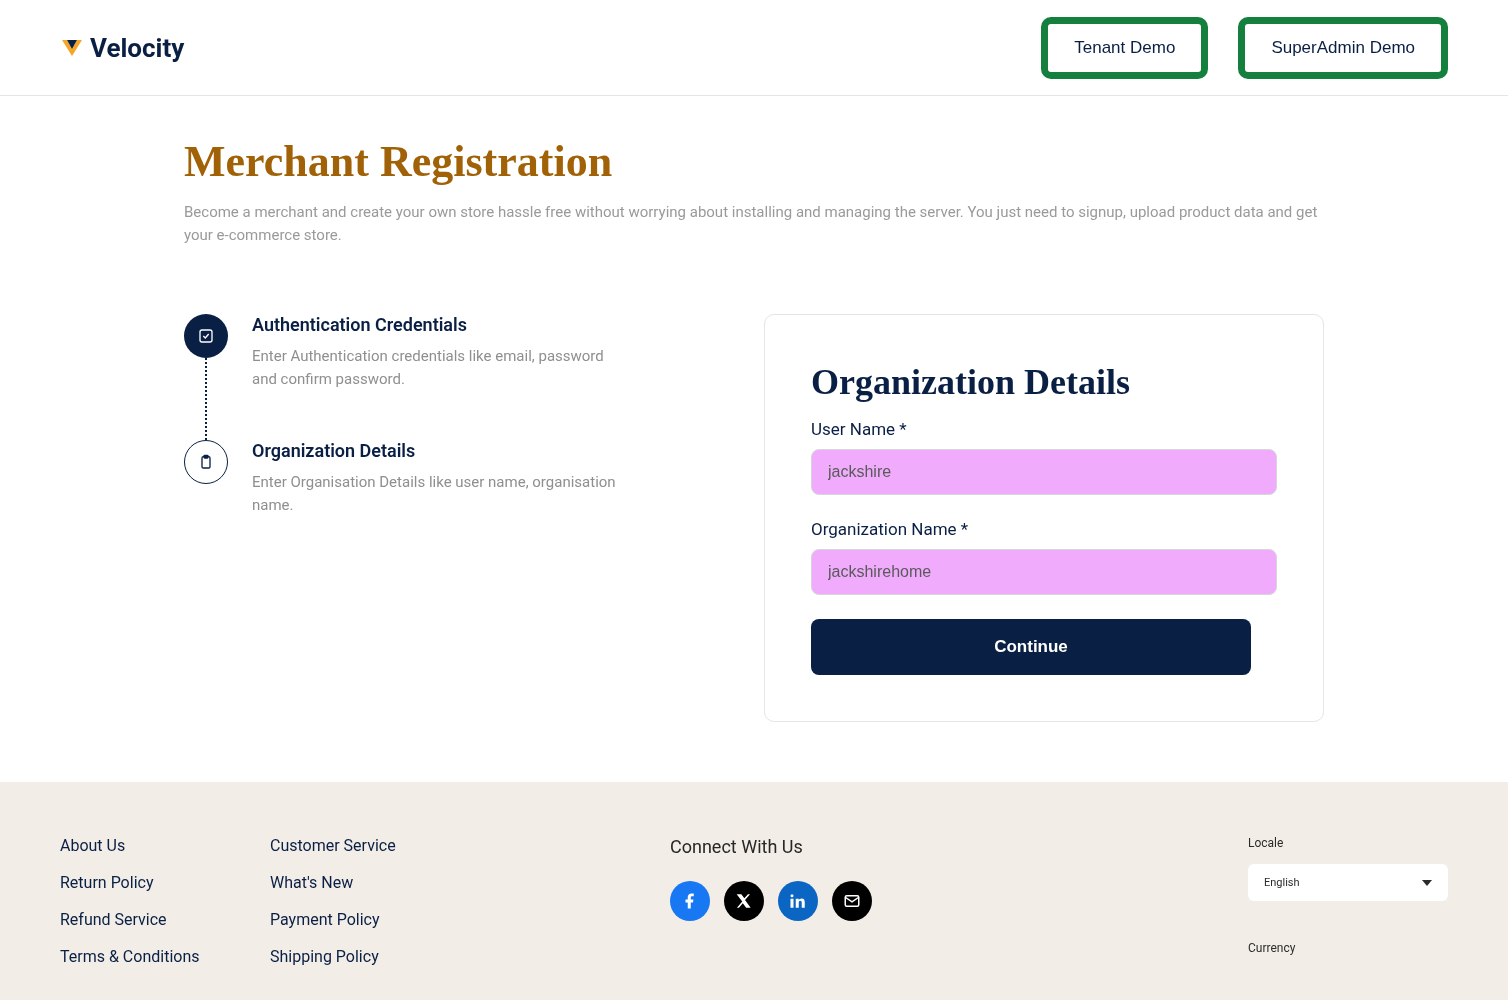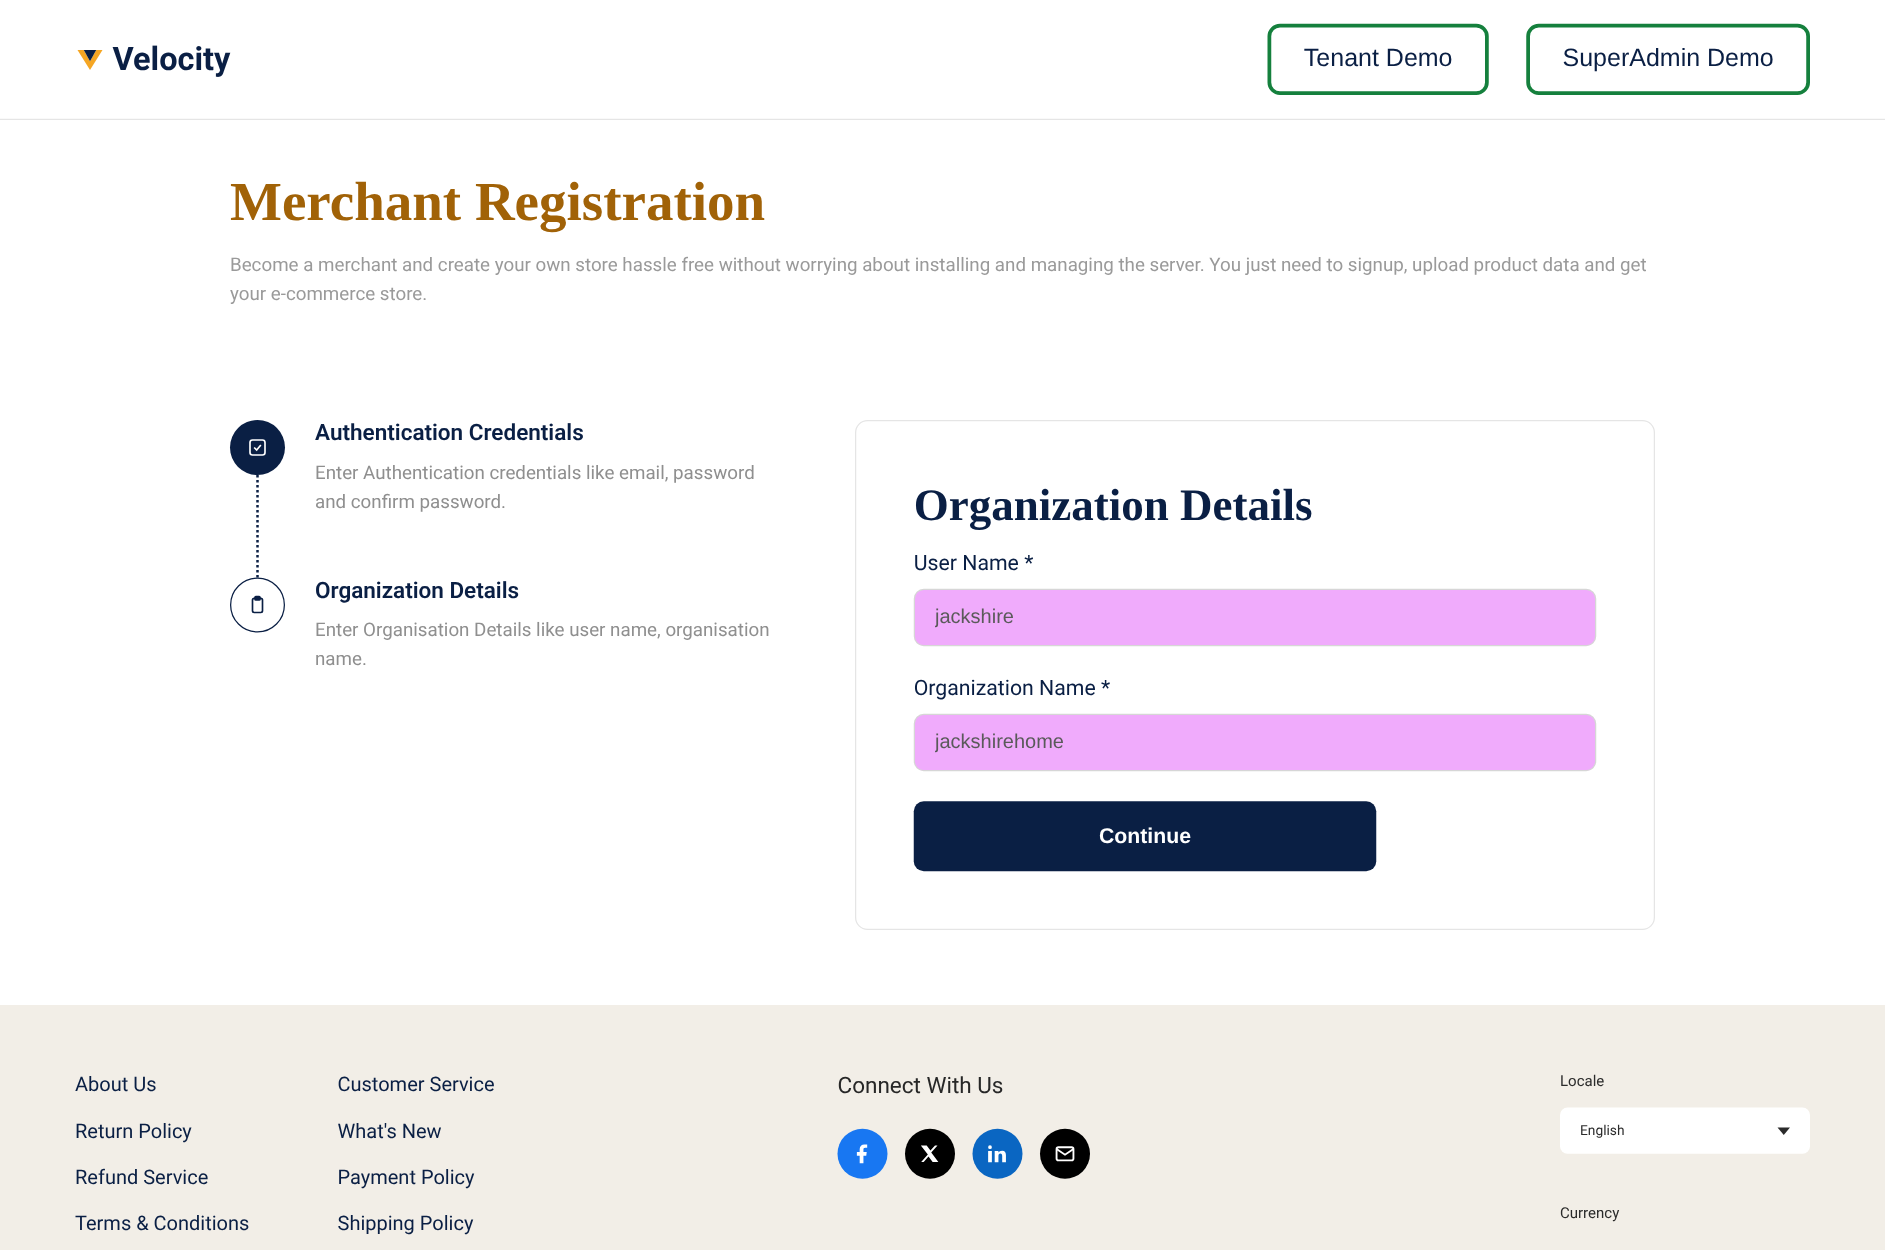--- a/index.html
+++ b/index.html
@@ -23,25 +23,25 @@
     display: flex;
     align-items: center;
     gap: 6px;
     font-size: 26px;
     font-weight: 700;
     color: #0a1f44;
   }
   .logo-mark { position: relative; width: 24px; height: 24px; }
   .header-buttons { display: flex; gap: 30px; }
   .header-btn {
-    border: 3px solid #15803d;
+    border: 7px solid #15803d;
     background: #fff;
     border-radius: 10px;
     padding: 14px 26px;
-    font-size: 20px;
+    font-size: 17px;
     color: #0a1f44;
     cursor: pointer;
     font-weight: 500;
   }
 
   
   .container { max-width: 1320px; margin: 0 auto; padding: 40px 90px 60px; }
   .page-title {
     font-family: Georgia, "Times New Roman", serif;
     font-size: 44px;
@@ -52,21 +52,22 @@
   .page-sub {
     font-size: 15px;
     color: #9a9a9a;
     line-height: 1.5;
     max-width: 1160px;
   }
 
   .grid {
     display: grid;
     grid-template-columns: 500px 1fr;
-    margin-top: 90px;
+    gap: 80px;
+    margin-top: 68px;
     align-items: start;
   }
 
   
   .steps { position: relative; }
   .step { display: flex; gap: 24px; align-items: flex-start; position: relative; }
   .step + .step { margin-top: 50px; }
   .step-icon-wrap {
     width: 44px; height: 44px;
     border-radius: 50%;
@@ -107,21 +108,21 @@
   .field-input {
     width: 100%;
     border: 1px solid #d6d6d6;
     border-radius: 8px;
     padding: 13px 16px;
     font-size: 16px;
     color: #5a5a5a;
     background: #f0abfc;
   }
   .continue-btn {
-    width: 370px;
+    width: 440px;
     max-width: 100%;
     background: #0a1f44;
     color: #fff;
     border: none;
     border-radius: 8px;
     padding: 18px 0;
     font-size: 17px;
     font-weight: 600;
     cursor: pointer;
   }

